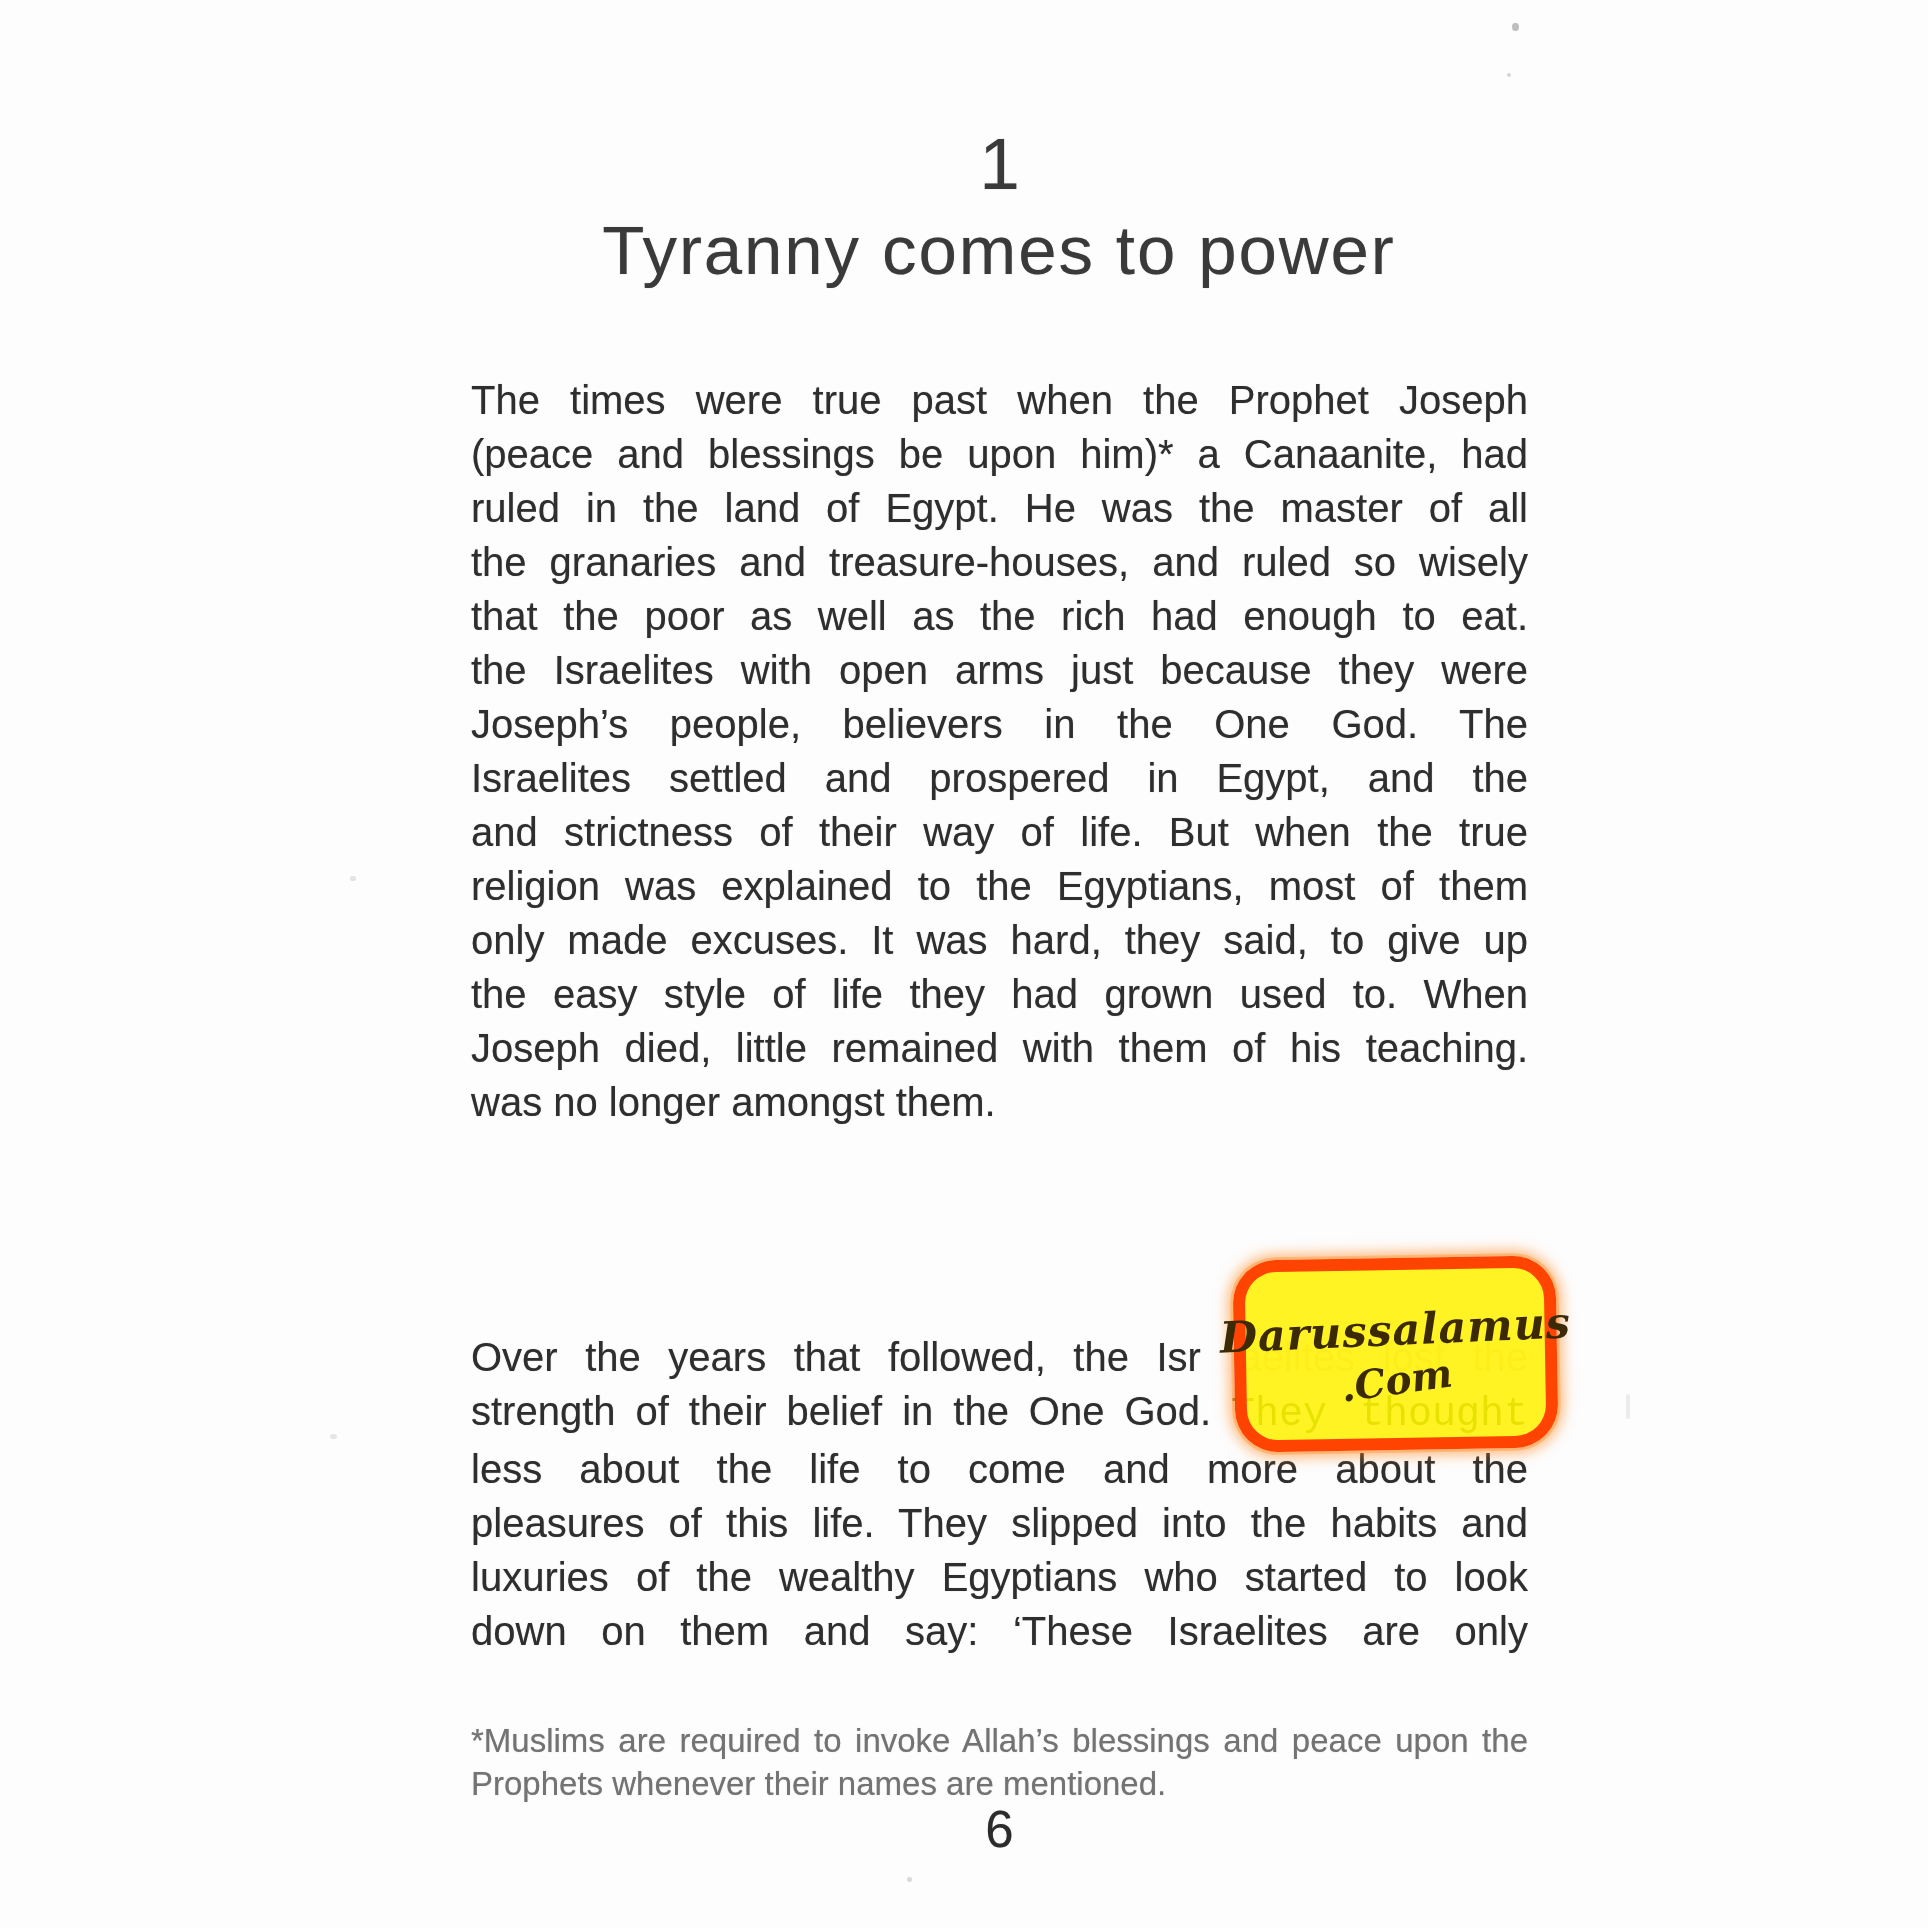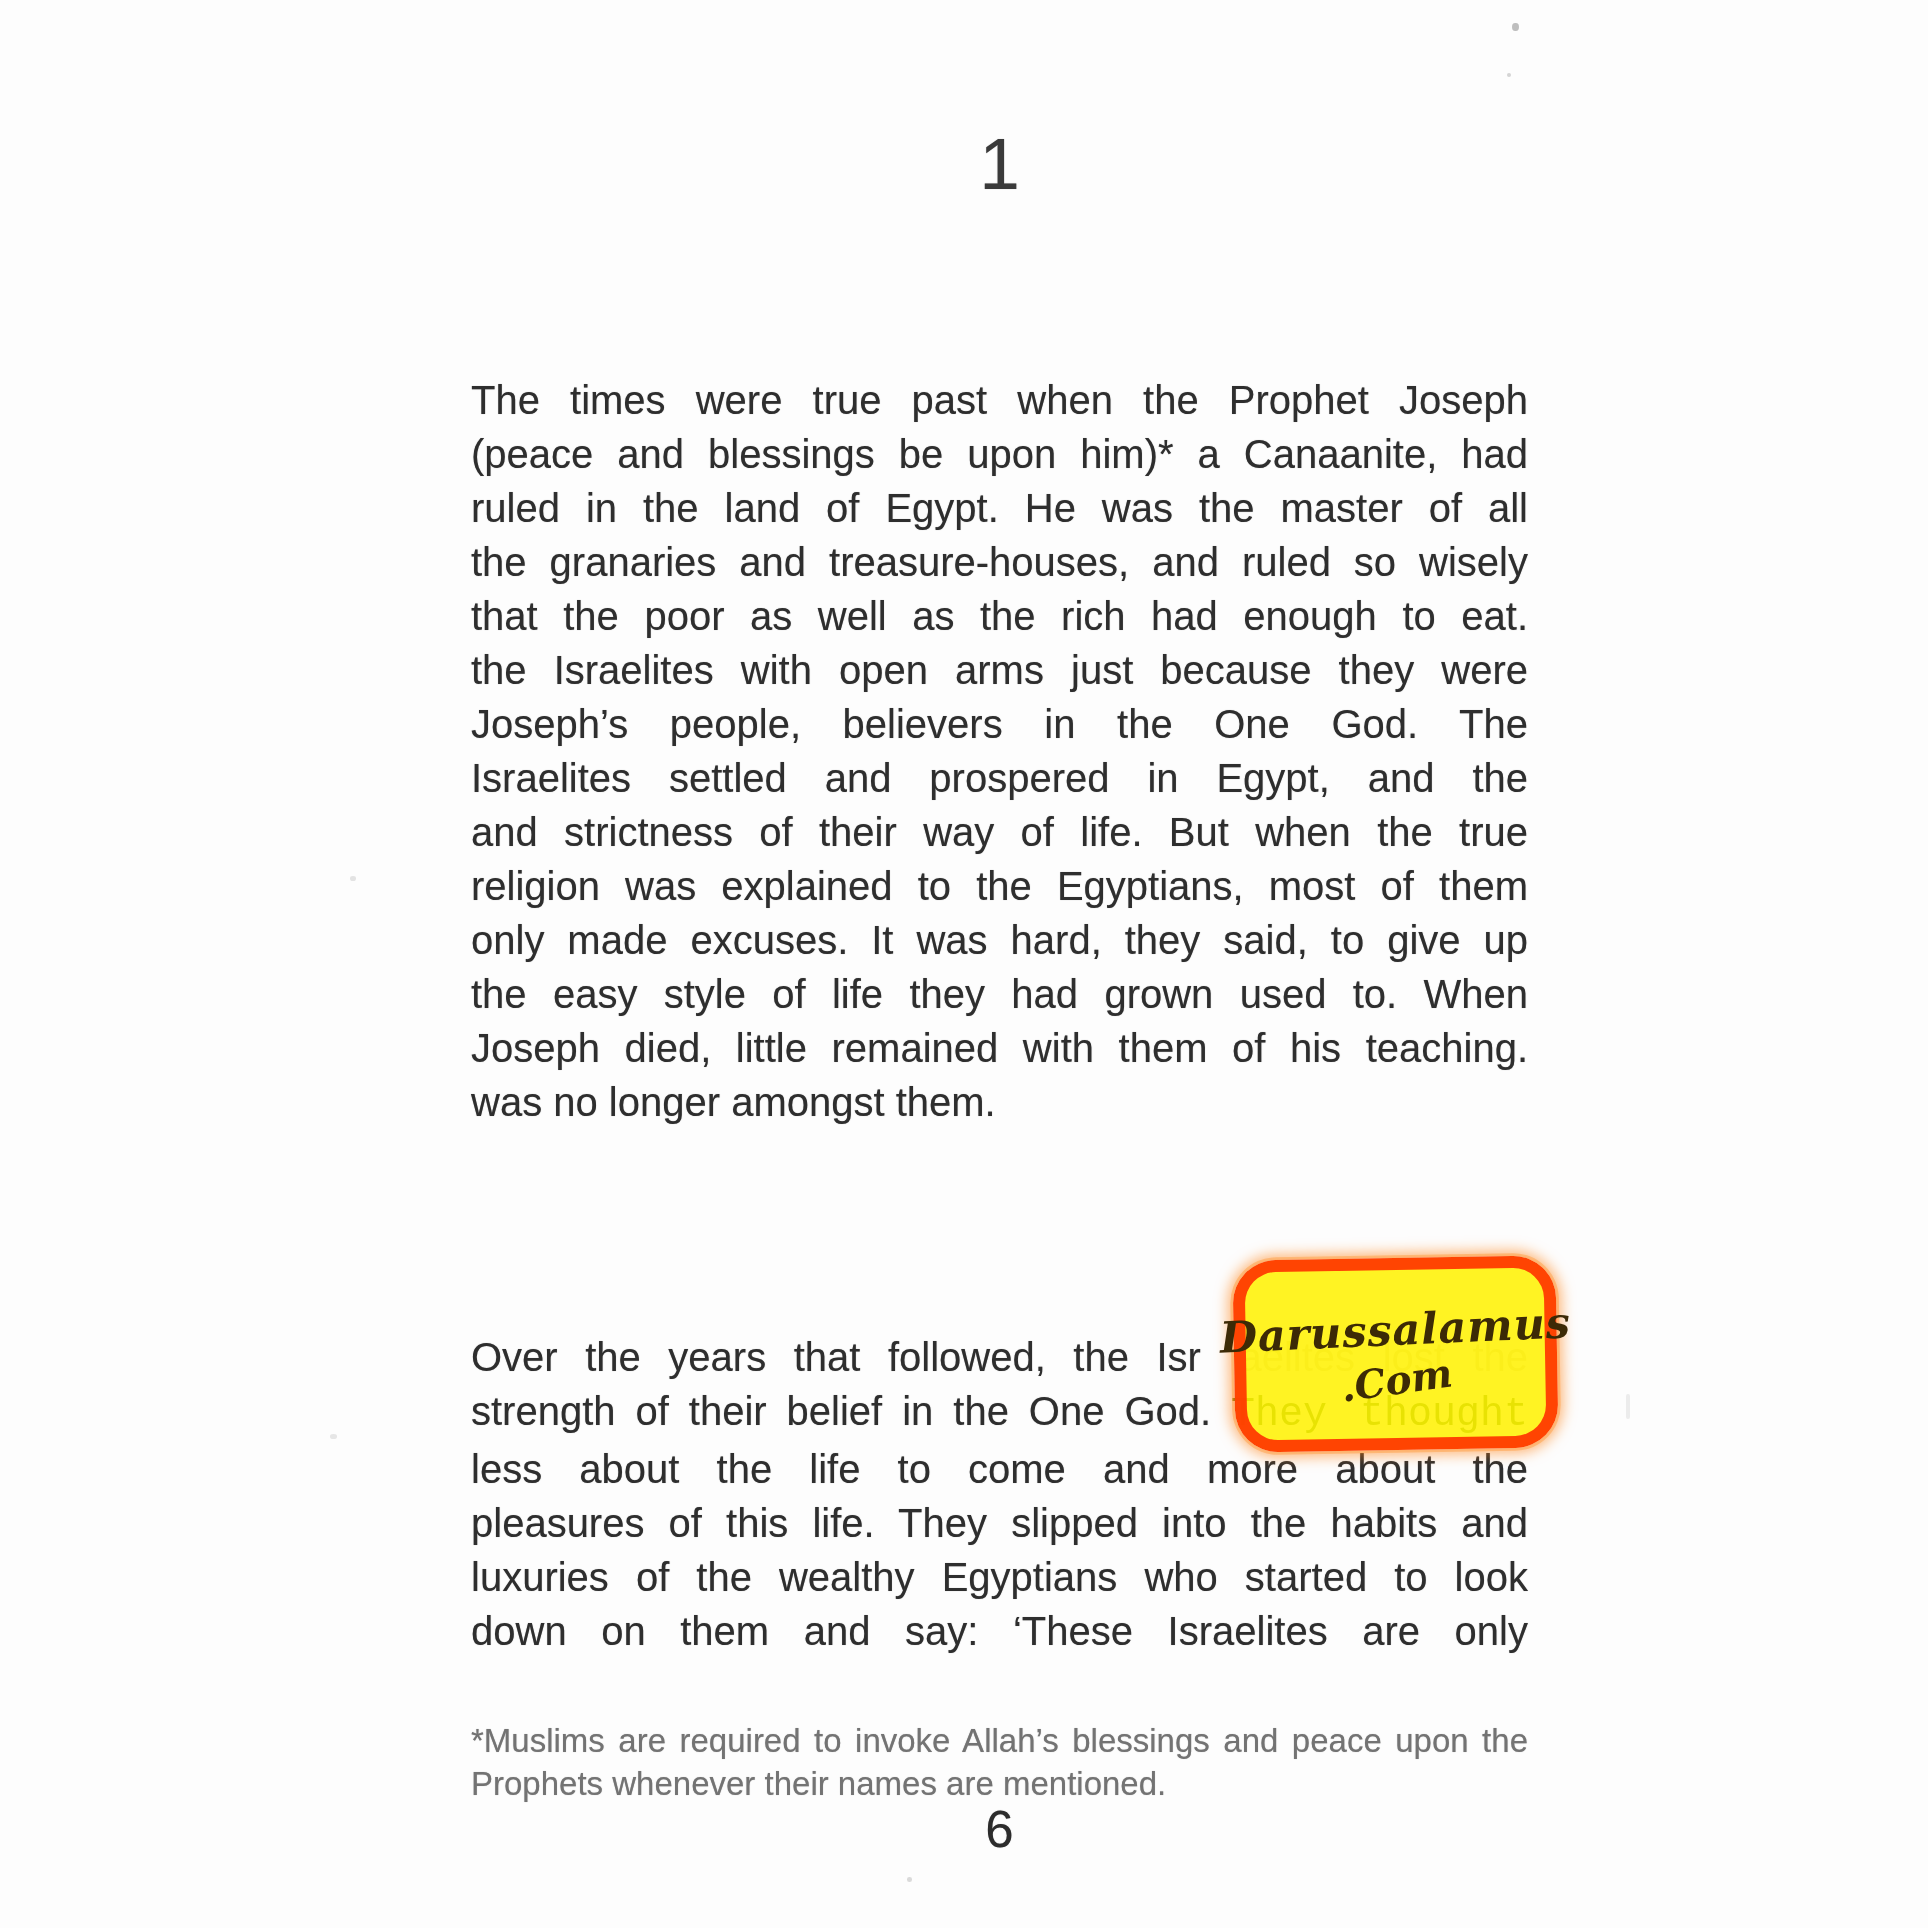--- a/index.html
+++ b/index.html
@@ -65,20 +65,21 @@
   .speck.s4{left:330px;top:1434px;width:6.6px;height:4.7px;opacity:.2;}
   .speck.s5{left:907px;top:1877px;width:4.7px;height:4.7px;opacity:.3;}
   .speck.s6{left:1626px;top:1394px;width:3.8px;height:24.5px;border-radius:1.9px;opacity:.14;}
 </style>
 </head>
 <body>
 
 <div class="page">
 
   <div class="chapter-number">1</div>
+  <div class="chapter-title">Tyranny comes to power</div>
 
   <div class="column bodytext para1">
     <div class="line">The times were true past when the Prophet Joseph</div>
     <div class="line">(peace and blessings be upon him)* a Canaanite, had</div>
     <div class="line">ruled in the land of Egypt. He was the master of all</div>
     <div class="line">the granaries and treasure-houses, and ruled so wisely</div>
     <div class="line">that the poor as well as the rich had enough to eat.</div>
     <div class="line">the Israelites with open arms just because they were</div>
     <div class="line">Joseph’s people, believers in the One God. The</div>
     <div class="line">Israelites settled and prospered in Egypt, and the</div>

